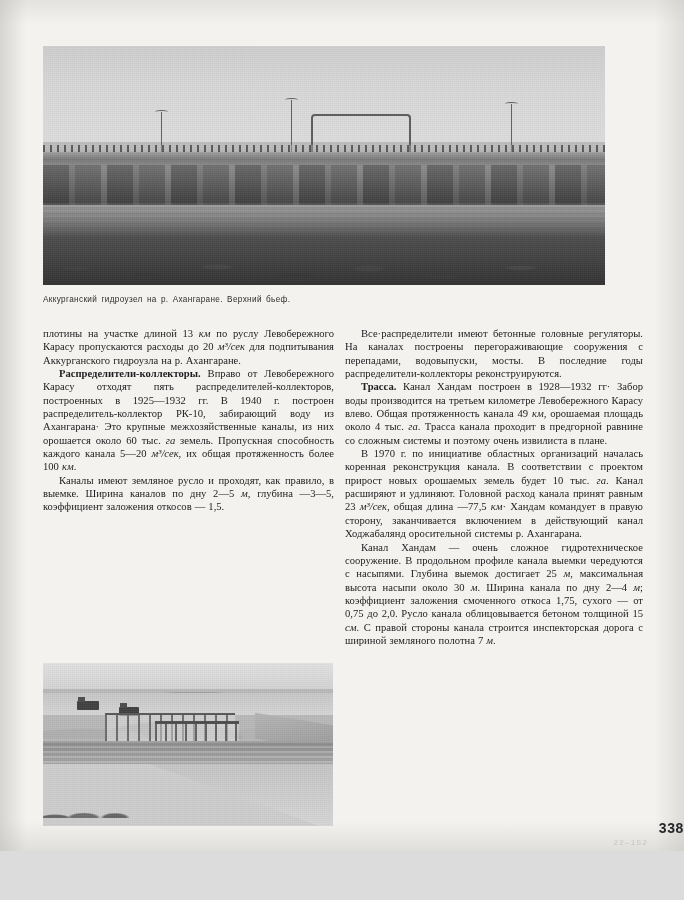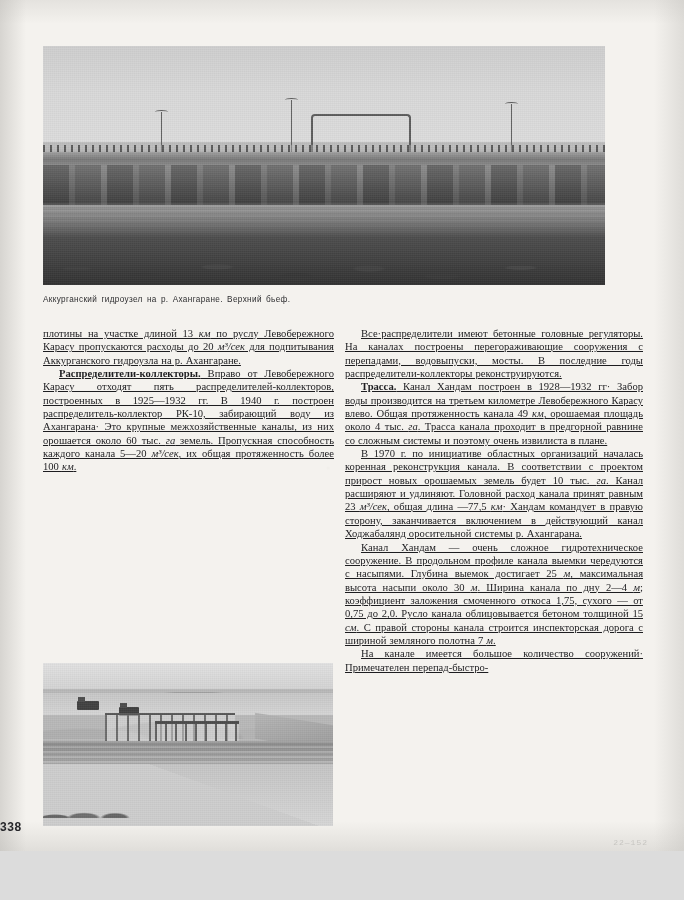--- a/index.html
+++ b/index.html
@@ -229,43 +229,42 @@
   .col {
     position: absolute;
     top: 0;
     font-size: 10.6px;
     line-height: 13.35px;
     color: #1d1d20;
     text-align: justify;
     text-justify: inter-word;
     hyphens: manual;
     word-spacing: .4px;
-    text-decoration: underline;
   }
   #col-left  { left: 0px;   width: 291px; }
   #col-right { left: 302px; width: 298px; }
 
   .col p {
     margin: 0;
     text-indent: 16px;
   }
   .col p.no-indent { text-indent: 0; }
   .col p + p { margin-top: 0px; }
 
   b, .run-head { font-weight: bold; }
   i, .it { font-style: italic; }
 
   .pagenum {
     position: absolute;
     left: 0;
     top: 820px;
     width: 684px;
-    text-align: left;
+    text-align: right;
     font-family: "Liberation Sans", "DejaVu Sans", sans-serif;
-    font-size: 12px;
+    font-size: 14px;
     font-weight: bold;
     letter-spacing: .6px;
     color: #26262a;
   }
   .faint-mark {
     position: absolute;
     right: 36px;
     top: 838px;
     font-family: Liberation Mono, monospace;
     font-size: 8px;
@@ -294,27 +293,27 @@
     <div class="tp-brush"></div>
     <div class="grain"></div>
   </div>
 
   <div class="caption" id="caption-top">Аккурганский гидроузел на р. Ахангаране. Верхний бьеф.</div>
 
   <div class="columns">
     <div class="col" id="col-left">
         <p class="no-indent"><span>плотины на участке длиной 13 </span><i>км</i><span> по руслу Левобережного Карасу пропускаются расходы до 20 </span><i>м³/сек</i><span> для подпитывания Аккурганского гидроузла на р. Ахангаране.</span></p>
         <p><b>Распределители-коллекторы.</b><span> Вправо от Левобережного Карасу отходят пять распределителей-коллекторов, построенных в 1925—1932 гг. В 1940 г. построен распределитель-коллектор РК-10, забирающий воду из Ахангарана· Это крупные межхозяйственные каналы, из них орошается около 60 тыс. </span><i>га</i><span> земель. Пропускная способность каждого канала 5—20 </span><i>м³/сек</i><span>, их общая протяженность более 100 </span><i>км</i><span>.</span></p>
+        <p><span>Каналы имеют земляное русло и проходят, как правило, в выемке. Ширина каналов по дну 2—5 </span><i>м</i><span>, глубина —3—5, коэффициент заложения откосов — 1,5.</span></p>
       </div>
     <div class="col" id="col-right">
         <p><span>Все·распределители имеют бетонные головные регуляторы. На каналах построены перегораживающие сооружения с перепадами, водовыпуски, мосты. В последние годы распределители-коллекторы реконструируются.</span></p>
         <p><b>Трасса.</b><span> Канал Хандам построен в 1928—1932 гг· Забор воды производится на третьем километре Левобережного Карасу влево. Общая протяженность канала 49 </span><i>км</i><span>, орошаемая площадь около 4 тыс. </span><i>га</i><span>. Трасса канала проходит в предгорной равнине со сложным системы и поэтому очень извилиста в плане.</span></p>
         <p><span>В 1970 г. по инициативе областных организаций началась коренная реконструкция канала. В соответствии с проектом прирост новых орошаемых земель будет 10 тыс. </span><i>га</i><span>. Канал расширяют и удлиняют. Головной расход канала принят равным 23 </span><i>м³/сек</i><span>, общая длина —77,5 </span><i>км</i><span>· Хандам командует в правую сторону, заканчивается включением в действующий канал Ходжабалянд оросительной системы р. Ахангарана.</span></p>
         <p><span>Канал Хандам — очень сложное гидротехническое сооружение. В продольном профиле канала выемки чередуются с насыпями. Глубина выемок достигает 25 </span><i>м</i><span>, максимальная высота насыпи около 30 </span><i>м</i><span>. Ширина канала по дну 2—4 </span><i>м</i><span>; коэффициент заложения смоченного откоса 1,75, сухого — от 0,75 до 2,0. Русло канала облицовывается бетоном толщиной 15 </span><i>см</i><span>. С правой стороны канала строится инспекторская дорога с шириной земляного полотна 7 </span><i>м</i><span>.</span></p>
-        <p><span>На канале имеется большое количество сооружений· Примечателен перепад-быстро-</span></p>
       </div>
   </div>
 
 
   <div class="photo" id="photo-bottom">
     <div class="bp-sky"></div>
     <div class="bp-hills"></div>
     <div class="bp-farfield"></div>
     <div class="bp-spoil"></div>
     <div class="bp-truck" style="left:34px; top:38px; width:22px;"></div>

